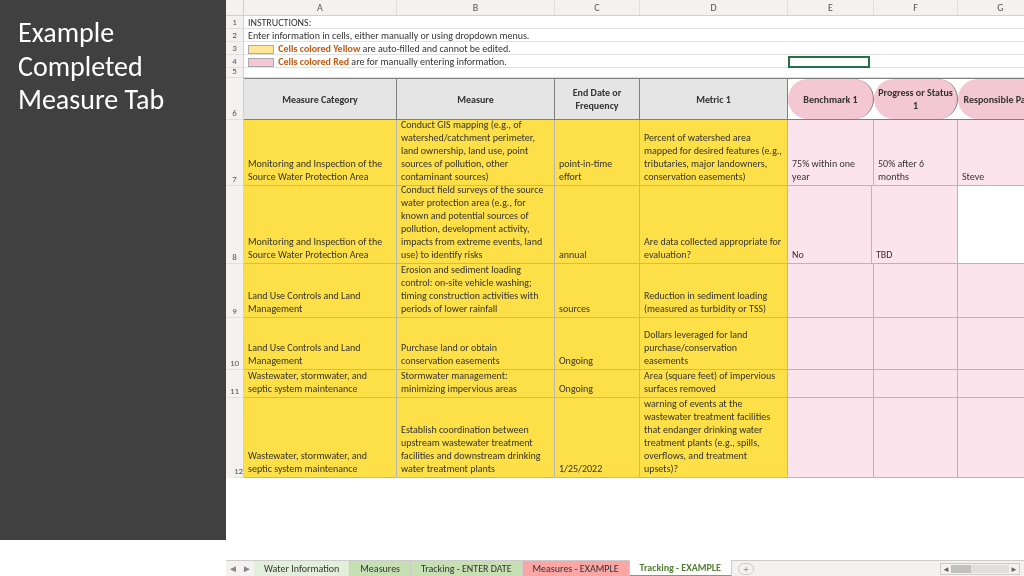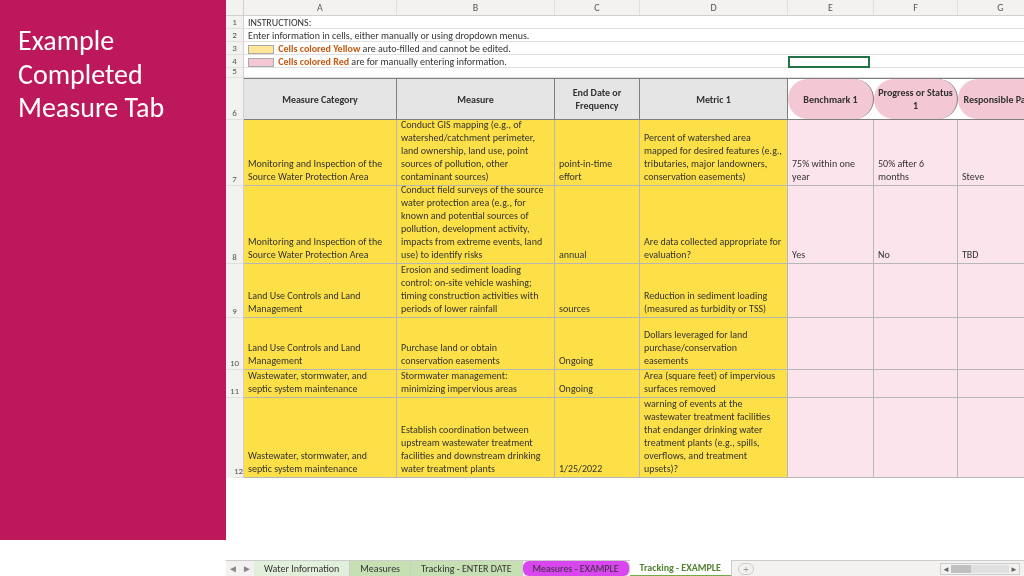--- a/index.html
+++ b/index.html
@@ -1,17 +1,17 @@
 <!DOCTYPE html>
 <html><head>
 <meta charset="utf-8">
 <style>
   * { box-sizing: border-box; margin: 0; padding: 0; }
   body { font-family: Calibri, Arial, sans-serif; font-size: 11px; color: #333; background: #fff; width: 1024px; height: 576px; overflow: hidden; position: relative; }
-  .title-block { position: absolute; left: 0; top: 0; width: 226px; height: 540px; background: #be185d; color: #fff; padding: 24px 18px; }
+  .title-block { position: absolute; left: 0; top: 0; width: 226px; height: 540px; background: #404040; color: #fff; padding: 16px 18px; }
   .title-block h1 { font-weight: 300; font-size: 28px; line-height: 1.2; }
   .sheet-area { position: absolute; left: 226px; top: 0; right: 0; bottom: 16px; background: #fff; overflow: hidden; }
   .col-headers { display: flex; height: 16px; background: #f3f2f1; border-bottom: 1px solid #d0d0d0; }
   .rownum-col { width: 18px; flex: 0 0 18px; border-right: 1px solid #d0d0d0; }
   .colh { text-align: center; font-size: 10px; color: #555; border-right: 1px solid #e0e0e0; line-height: 16px; }
   .grid { display: flex; }
   .rownums { width: 18px; flex: 0 0 18px; background: #f3f2f1; }
   .rownums div { text-align: center; font-size: 9px; color: #555; border-bottom: 1px solid #e0e0e0; border-right: 1px solid #d0d0d0; display: flex; align-items: flex-end; justify-content: center; padding-bottom: 1px; }
   .cells { flex: 1; position: relative; }
   .row { display: flex; border-bottom: 1px solid #b7b7b7; }
@@ -27,21 +27,21 @@
   .swatch { display: inline-block; width: 26px; height: 9px; border: 1px solid #aaa; margin-right: 2px; vertical-align: middle; }
   .swatch.y { background: #ffe699; }
   .swatch.r { background: #f4c7d4; }
   .orange-text { color: #c55a11; font-weight: bold; }
   .selected-cell { position: absolute; border: 2px solid #217346; background: #fff; pointer-events: none; }
   .tabs { position: absolute; left: 226px; right: 0; bottom: 0; height: 16px; background: #f3f2f1; display: flex; align-items: center; font-size: 10px; border-top: 1px solid #ccc; }
   .tabs .navbtn { width: 14px; text-align: center; color: #888; }
   .tab { padding: 1px 10px; border-right: 1px solid #ccc; background: #e2efda; cursor: pointer; }
   .tab.t2 { background: #c6e0b4; }
   .tab.t3 { background: #c6e0b4; }
-  .tab.t4 { background: #d946ef; border-radius: 6px; }
+  .tab.t4 { background: #fca5a5; }
   .tab.active { background: #fff; border-bottom: 2px solid #70ad47; font-weight: bold; color: #548235; }
   .tab-add { width: 16px; text-align: center; color: #888; border: 1px solid #ccc; border-radius: 8px; margin-left: 6px; font-size: 9px; line-height: 10px; }
   .hscroll { position: absolute; right: 4px; bottom: 1px; width: 80px; height: 12px; background: #f3f2f1; border: 1px solid #ccc; display: flex; align-items: center; }
   .hscroll .arrow { width: 10px; text-align: center; color: #666; font-size: 8px; }
   .hscroll .track { flex: 1; height: 8px; background: #e0e0e0; position: relative; }
   .hscroll .thumb { position: absolute; left: 0; width: 20px; height: 8px; background: #c0c0c0; }
   
   .cA { width: 153px; flex: 0 0 153px; }
   .cB { width: 158px; flex: 0 0 158px; }
   .cC { width: 85px;  flex: 0 0 85px; }
@@ -129,21 +129,20 @@
             <div class="cell wrap cD yellow" style="align-items: flex-end;">Percent of watershed area mapped for desired features (e.g., tributaries, major landowners, conservation easements)</div>
             <div class="cell wrap cE pink" style="align-items: flex-end;">75% within one year</div>
             <div class="cell wrap cF pink" style="align-items: flex-end;">50% after 6 months</div>
             <div class="cell wrap cG pink" style="align-items: flex-end;">Steve</div>
           </div>
           <div class="row" style="height: 78px;">
             <div class="cell wrap cA yellow" style="align-items: flex-end;">Monitoring and Inspection of the Source Water Protection Area</div>
             <div class="cell wrap cB yellow" style="align-items: flex-end;">Conduct field surveys of the source water protection area (e.g., for known and potential sources of pollution, development activity, impacts from extreme events, land use) to identify risks</div>
             <div class="cell wrap cC yellow" style="align-items: flex-end;">annual</div>
             <div class="cell wrap cD yellow" style="align-items: flex-end;">Are data collected appropriate for evaluation?</div>
-            <div class="cell wrap cE pink" style="align-items: flex-end;">Yes</div>
             <div class="cell wrap cF pink" style="align-items: flex-end;">No</div>
             <div class="cell wrap cG pink" style="align-items: flex-end;">TBD</div>
           </div>
           <div class="row" style="height: 54px;">
             <div class="cell wrap cA yellow" style="align-items: flex-end;">Land Use Controls and Land Management</div>
             <div class="cell wrap cB yellow" style="align-items: flex-end;">Erosion and sediment loading control: on-site vehicle washing; timing construction activities with periods of lower rainfall</div>
             <div class="cell wrap cC yellow" style="align-items: flex-end;">sources</div>
             <div class="cell wrap cD yellow" style="align-items: flex-end;">Reduction in sediment loading (measured as turbidity or TSS)</div>
             <div class="cell wrap cE pink" style="align-items: flex-end;"></div>
             <div class="cell wrap cF pink" style="align-items: flex-end;"></div>

